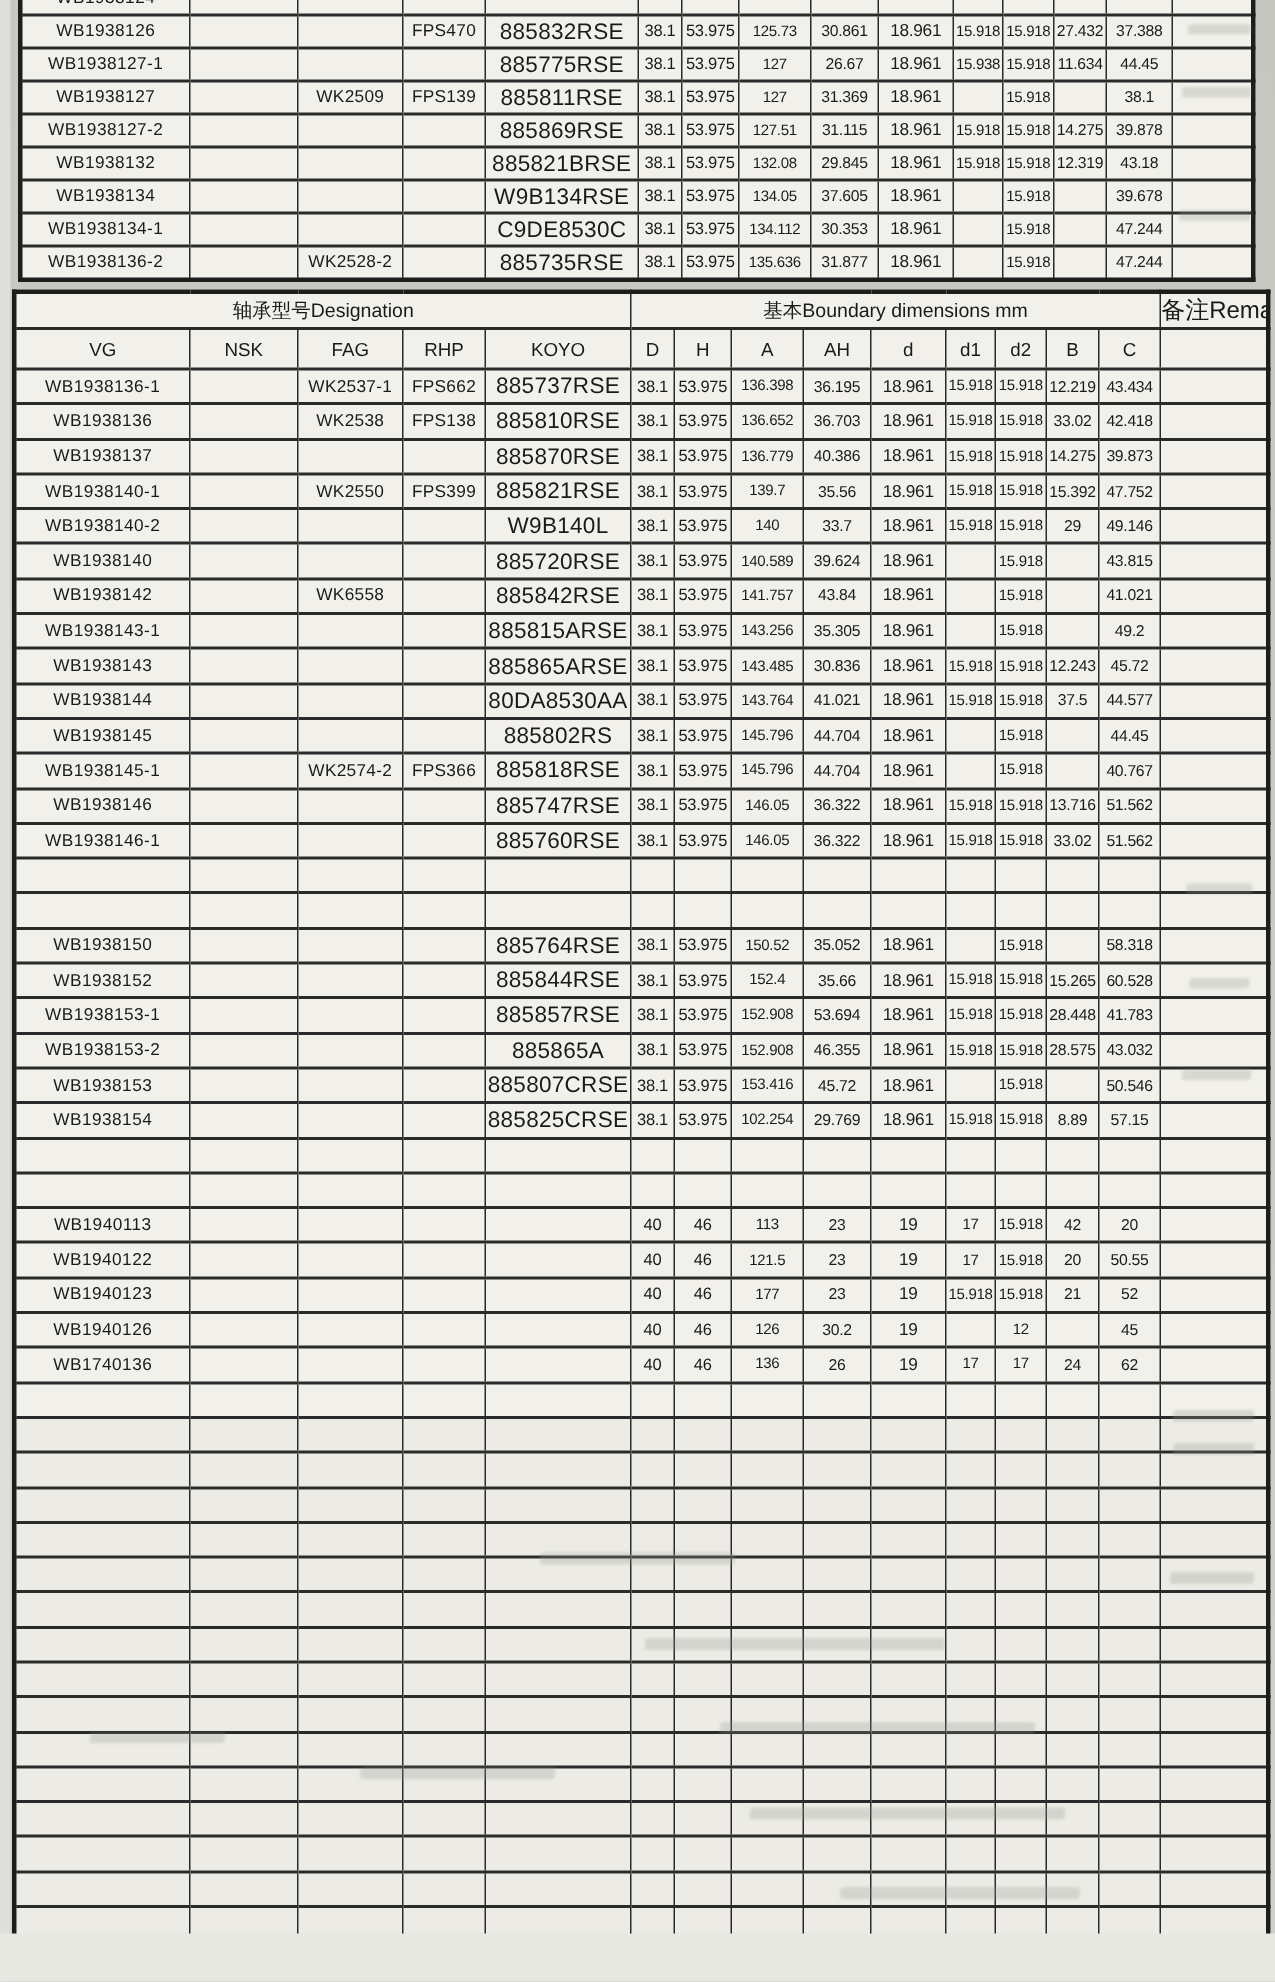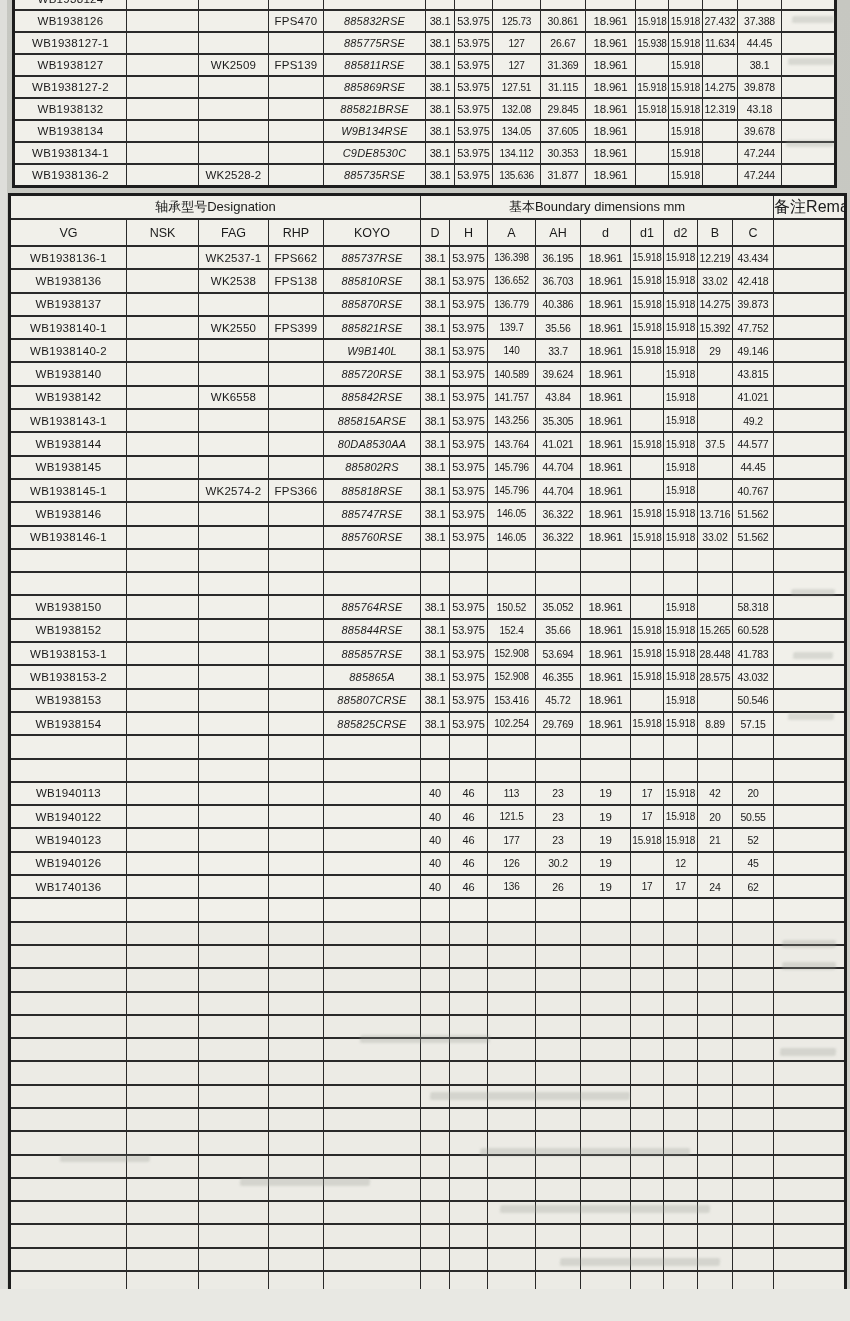--- a/index.html
+++ b/index.html
@@ -29,21 +29,21 @@
   .t-main{left:8px;top:193px;width:836px;border:3px solid #1d1d1d;}
   .t-main td{height:21.3px;font-size:10.5px;letter-spacing:-0.2px;}
   .t-main thead tr.grp th{height:22px;font-size:13px;}
   .t-main thead tr.grp th.remarksHead{font-size:16px;}
   .t-main thead tr.cols th{height:25px;font-size:12.5px;}
   .t-main tbody tr.blankTail td{background:#ecebe5;}
 
   
   .btable td.c0{font-size:11.5px;letter-spacing:0.3px;}
   .btable td.c1,.btable td.c2,.btable td.c3{font-size:11.5px;letter-spacing:0.2px;}
-  .btable td.c4{font-size:11px;letter-spacing:0.2px;font-style:italic;}
+  .btable td.c4{font-size:15px;letter-spacing:0.2px;}
   .btable td.c5,.btable td.c6{font-size:11px;}
   .btable td.c7{font-size:10px;}
   .btable td.c8{font-size:10.5px;}
   .btable td.c9{font-size:11.5px;}
   .btable td.c10,.btable td.c11{font-size:10px;}
   .btable td.c12,.btable td.c13{font-size:10.5px;}
 
   
   .ghost{position:absolute;background:rgba(149,153,143,.27);filter:blur(1.1px);
     border-radius:2px;pointer-events:none;transform:skewX(-4deg);}
@@ -403,20 +403,37 @@
           <td class="c7">143.256</td>
           <td class="c8">35.305</td>
           <td class="c9">18.961</td>
           <td class="c10"></td>
           <td class="c11">15.918</td>
           <td class="c12"></td>
           <td class="c13">49.2</td>
           <td class="c14"></td>
         </tr>
         <tr>
+          <td class="c0">WB1938143</td>
+          <td class="c1"></td>
+          <td class="c2"></td>
+          <td class="c3"></td>
+          <td class="c4">885865ARSE</td>
+          <td class="c5">38.1</td>
+          <td class="c6">53.975</td>
+          <td class="c7">143.485</td>
+          <td class="c8">30.836</td>
+          <td class="c9">18.961</td>
+          <td class="c10">15.918</td>
+          <td class="c11">15.918</td>
+          <td class="c12">12.243</td>
+          <td class="c13">45.72</td>
+          <td class="c14"></td>
+        </tr>
+        <tr>
           <td class="c0">WB1938144</td>
           <td class="c1"></td>
           <td class="c2"></td>
           <td class="c3"></td>
           <td class="c4">80DA8530AA</td>
           <td class="c5">38.1</td>
           <td class="c6">53.975</td>
           <td class="c7">143.764</td>
           <td class="c8">41.021</td>
           <td class="c9">18.961</td>

